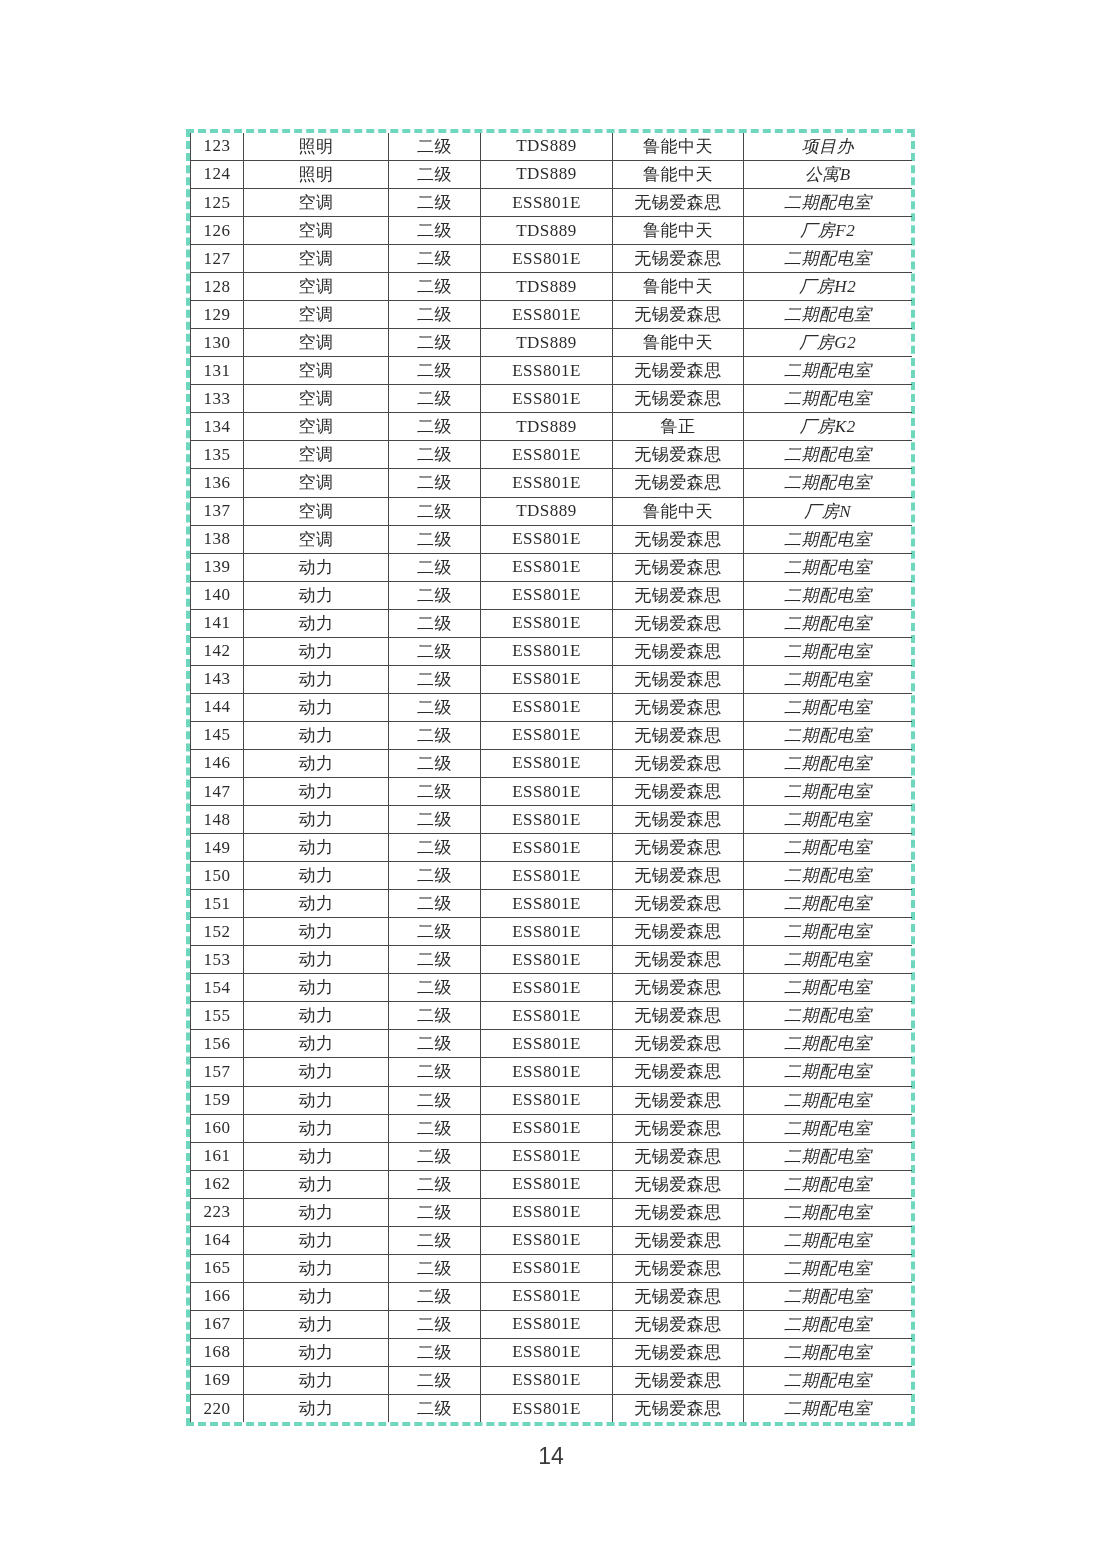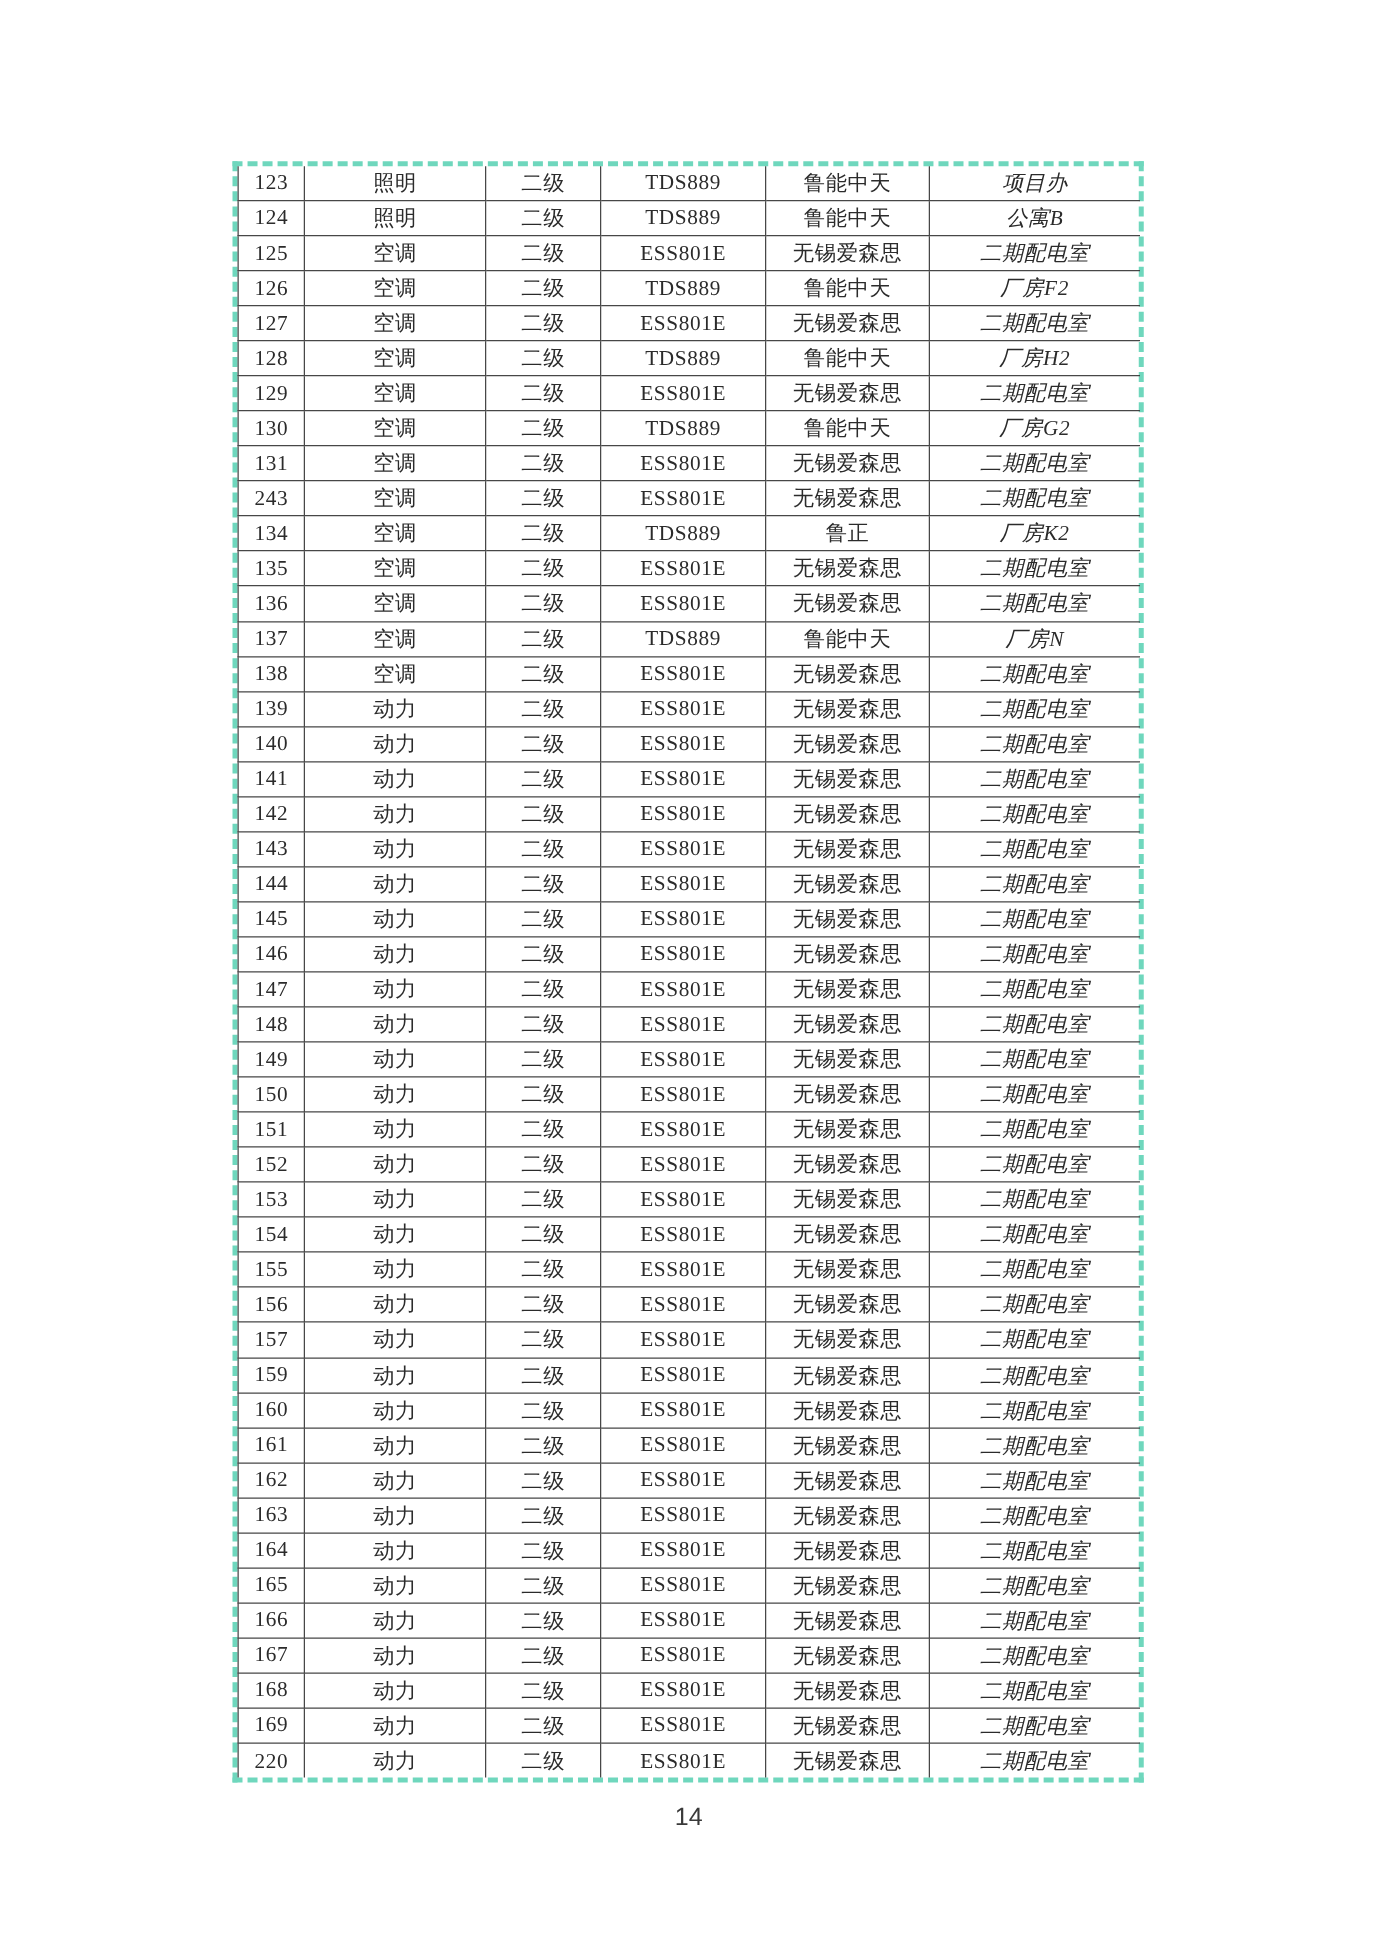--- a/index.html
+++ b/index.html
@@ -44,21 +44,21 @@
   table.equip tr:first-child td { border-top: none; margin-top: 44px; }
   table.equip tr:last-child td { border-bottom: none; }
   table.equip td:last-child { border-right: none; font-style: italic; }
   .page-number {
     position: absolute;
     left: 0;
     top: 1443px;
     width: 1102px;
     text-align: center;
     font-family: "Liberation Sans", "DejaVu Sans", sans-serif;
-    font-size: 20px;
+    font-size: 23px;
     color: #3a3a3a;
   }
 </style>
 </head>
 <body>
 
 <div class="table-frame">
   <table class="equip">
     <colgroup>
       <col style="width:53px">
@@ -135,21 +135,21 @@
   </tr>
         <tr>
     <td>131</td>
     <td>空调</td>
     <td>二级</td>
     <td>ESS801E</td>
     <td>无锡爱森思</td>
     <td>二期配电室</td>
   </tr>
         <tr>
-    <td>243</td>
+    <td>133</td>
     <td>空调</td>
     <td>二级</td>
     <td>ESS801E</td>
     <td>无锡爱森思</td>
     <td>二期配电室</td>
   </tr>
         <tr>
     <td>134</td>
     <td>空调</td>
     <td>二级</td>
@@ -367,21 +367,21 @@
   </tr>
         <tr>
     <td>162</td>
     <td>动力</td>
     <td>二级</td>
     <td>ESS801E</td>
     <td>无锡爱森思</td>
     <td>二期配电室</td>
   </tr>
         <tr>
-    <td>163</td>
+    <td>223</td>
     <td>动力</td>
     <td>二级</td>
     <td>ESS801E</td>
     <td>无锡爱森思</td>
     <td>二期配电室</td>
   </tr>
         <tr>
     <td>164</td>
     <td>动力</td>
     <td>二级</td>

